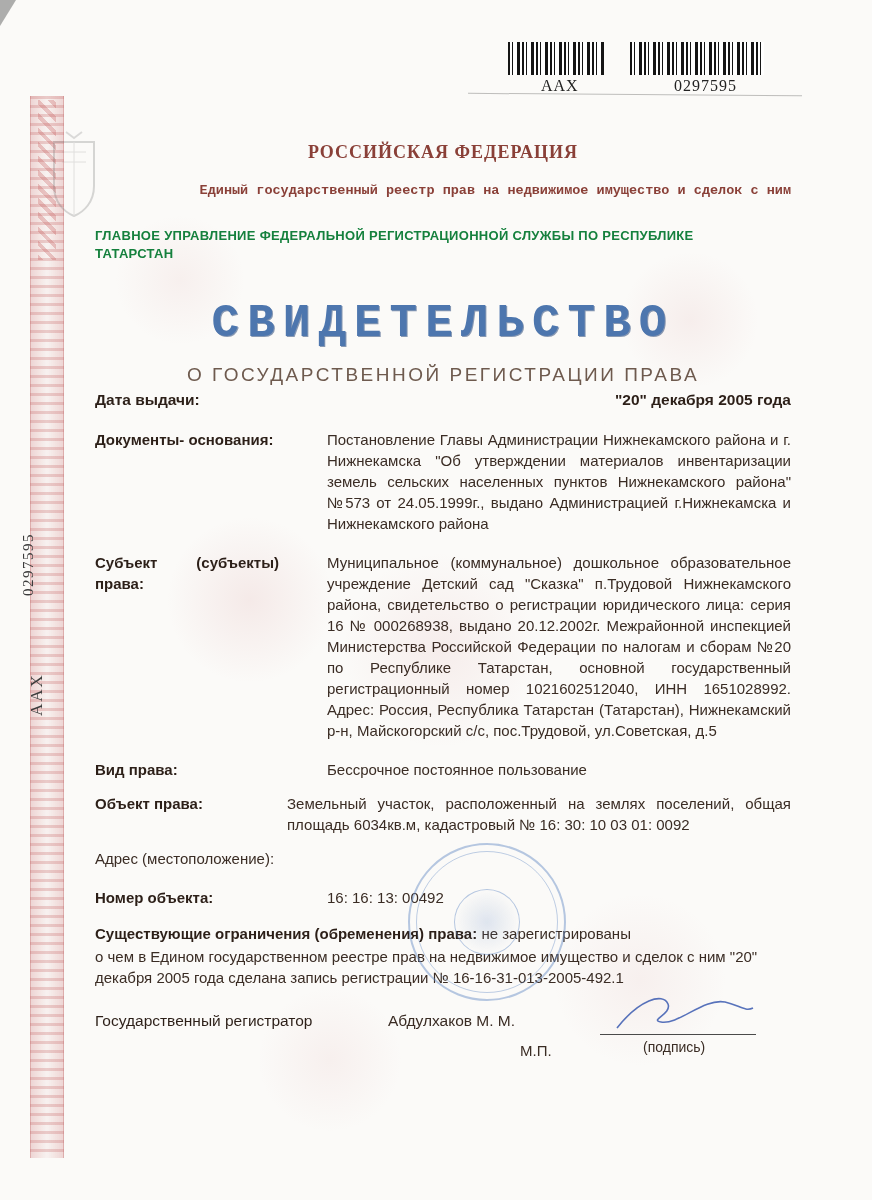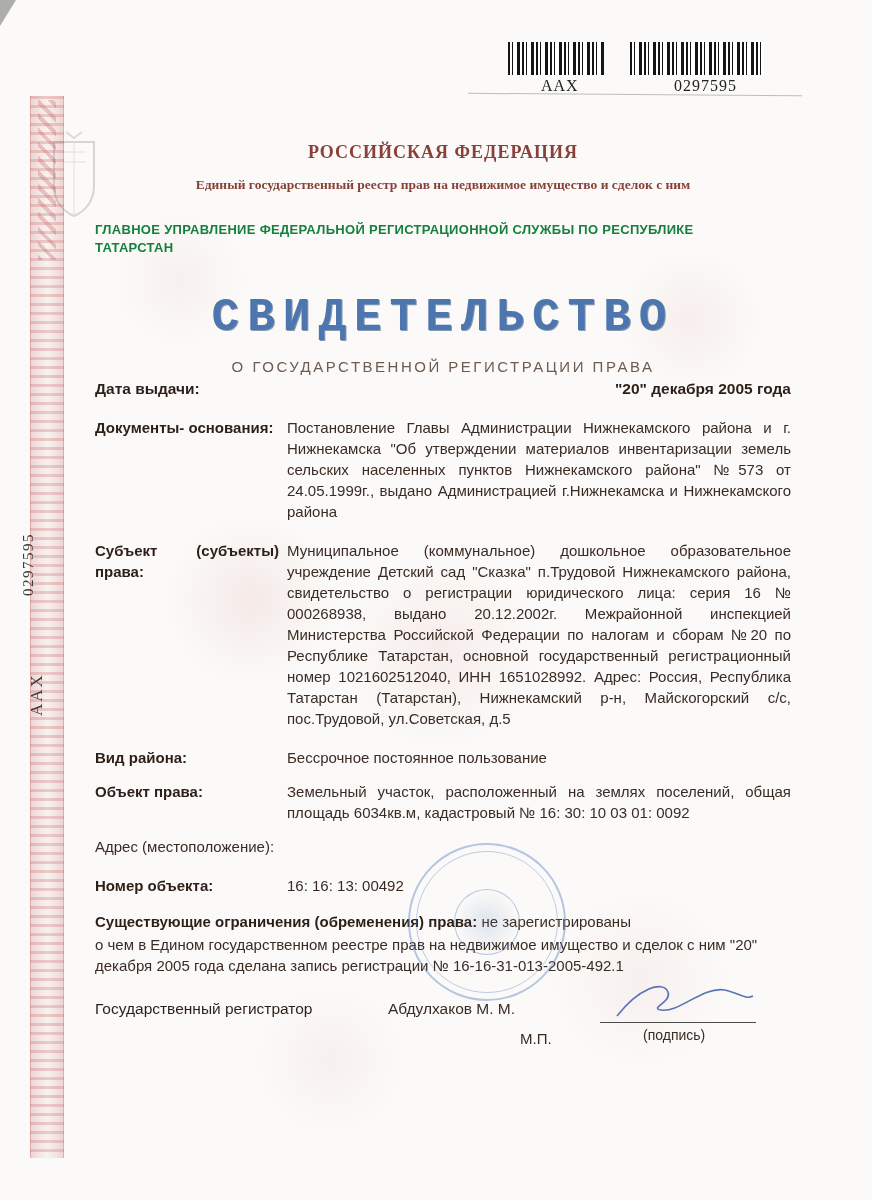--- a/index.html
+++ b/index.html
@@ -43,39 +43,39 @@
     background:repeating-linear-gradient(90deg,#151515 0 2px,#fff 2px 4px,#151515 4px 5px,#fff 5px 9px,#151515 9px 12px,#fff 12px 14px); }
   .bc-left  { left:508px; width:96px; }
   .bc-right { left:630px; width:134px; }
   .bc-label { position:absolute; top:77px; font-family:"Liberation Serif", serif; font-size:16px; color:#222; }
   .bc-label.l { left:541px; letter-spacing:1px; }
   .bc-label.r { left:674px; letter-spacing:1px; }
 
   .content { position:absolute; left:95px; top:140px; width:696px; color:#3a2c24; font-size:15px; line-height:1.4; }
   .hdr-country { text-align:center; font-family:"Liberation Serif", serif; font-weight:bold;
     font-size:18px; color:#8a4038; letter-spacing:1px; }
-  .hdr-registry { text-align:center; font-family:Liberation Serif, serif; font-weight:bold;
-    font-size:13.5px; color:#8a4038; margin-top:11px; }
+  .hdr-registry { text-align:right; font-family:Liberation Mono, monospace; font-weight:bold;
+    font-size:13.5px; color:#8a4038; margin-top:17px; }
   .hdr-office { text-align:left; font-weight:bold; font-size:13px; color:#15803d;
     margin-top:26px; line-height:1.35; letter-spacing:.3px; }
 
   .doc-title { margin-top:30px; text-align:center; font-family:Liberation Mono, monospace;
     font-weight:bold; font-size:46px; color:#4d76ae; letter-spacing:8px;
     text-shadow:1px 1px 0 rgba(42,72,122,.55); }
-  .doc-subtitle { margin-top:5px; text-align:center; font-size:15px; color:#6e5a4e; letter-spacing:2.5px; }
+  .doc-subtitle { margin-top:5px; text-align:center; font-size:19px; color:#6e5a4e; letter-spacing:2.5px; }
 
   .date-row { display:flex; margin-top:1px; font-size:15.5px; }
   .date-row .lbl { font-weight:bold; color:#2c1f18; }
   .date-row .val { margin-left:auto; font-weight:bold; color:#2c1f18; }
 
   .row { display:flex; margin-top:13px; }
   .row .lbl { flex:none; width:192px; font-weight:bold; color:#2c1f18; text-align:justify; padding-right:8px; }
   .row .lbl.regular { font-weight:normal; color:#3a2c24; }
   .row .val { flex:1; text-align:justify; }
-  .row.gap-lg { margin-top:18px; }
+  .row.gap-lg { margin-top:18px;gap:40px; }
 
   .restrict { margin-top:15px; }
   .restrict .b { font-weight:bold; color:#2c1f18; }
   .record-note { margin-top:2px; }
 
   .registrar { position:relative; margin-top:22px; height:70px; }
   .registrar .r-lbl { position:absolute; left:0; top:0; font-weight:normal; font-size:15.5px; color:#2c1f18; }
   .registrar .r-name { position:absolute; left:293px; top:0; font-size:15.5px; }
   .registrar .r-mp { position:absolute; left:425px; top:30px; font-size:15px; }
   .registrar .r-line { position:absolute; left:505px; top:24px; width:156px; border-bottom:1px solid #4a4a4a; }
@@ -136,21 +136,21 @@
       <span class="lbl">Документы- основания:</span>
       <span class="val">Постановление Главы Администрации Нижнекамского района и г. Нижнекамска "Об утверждении материалов инвентаризации земель сельских населенных пунктов Нижнекамского района" №573 от 24.05.1999г., выдано Администрацией г.Нижнекамска и Нижнекамского района</span>
     </div>
 
     <div class="row gap-lg">
       <span class="lbl">Субъект (субъекты) права:</span>
       <span class="val">Муниципальное (коммунальное) дошкольное образовательное учреждение Детский сад "Сказка" п.Трудовой Нижнекамского района, свидетельство о регистрации юридического лица: серия 16 № 000268938, выдано 20.12.2002г. Межрайонной инспекцией Министерства Российской Федерации по налогам и сборам №20 по Республике Татарстан, основной государственный регистрационный номер 1021602512040, ИНН 1651028992. Адрес: Россия, Республика Татарстан (Татарстан), Нижнекамский р-н, Майскогорский с/с, пос.Трудовой, ул.Советская, д.5</span>
     </div>
 
     <div class="row gap-lg">
-      <span class="lbl">Вид района:</span>
+      <span class="lbl">Вид права:</span>
       <span class="val">Бессрочное постоянное пользование</span>
     </div>
 
     <div class="row">
       <span class="lbl">Объект права:</span>
       <span class="val">Земельный участок, расположенный на землях поселений, общая площадь 6034кв.м, кадастровый № 16: 30: 10 03 01: 0092</span>
     </div>
 
     <div class="row">
       <span class="lbl regular">Адрес (местоположение):</span>

